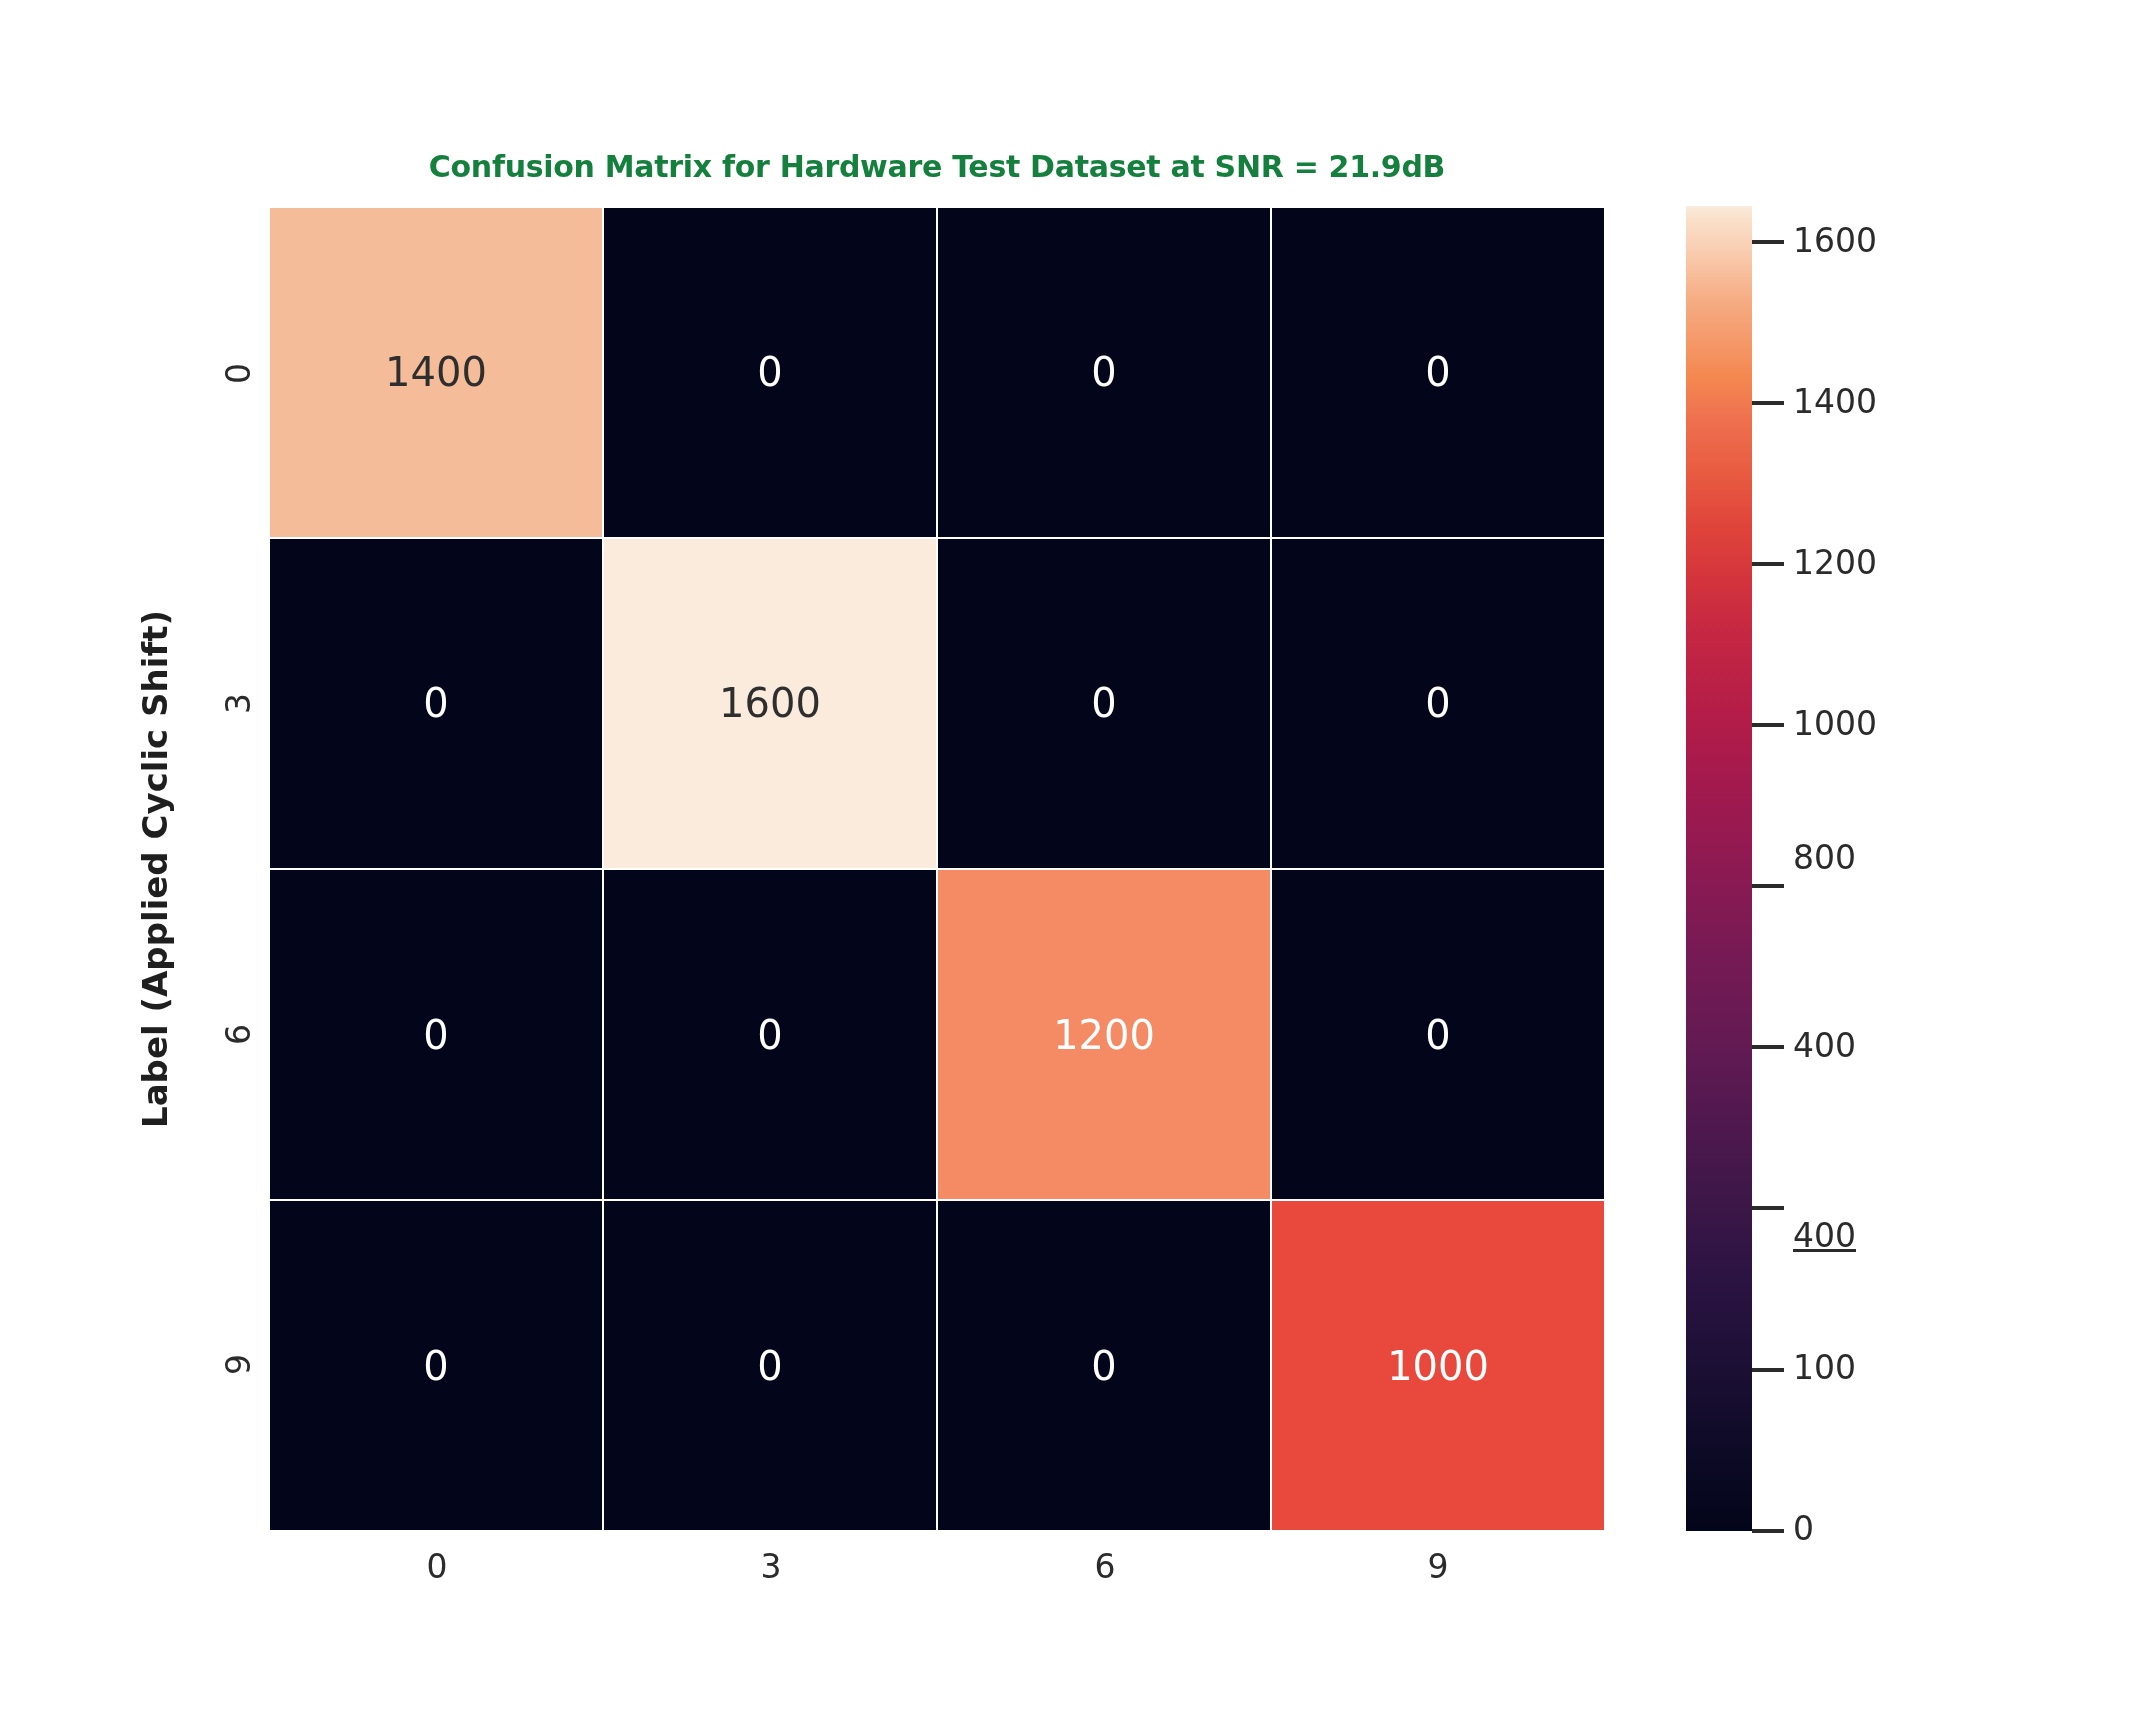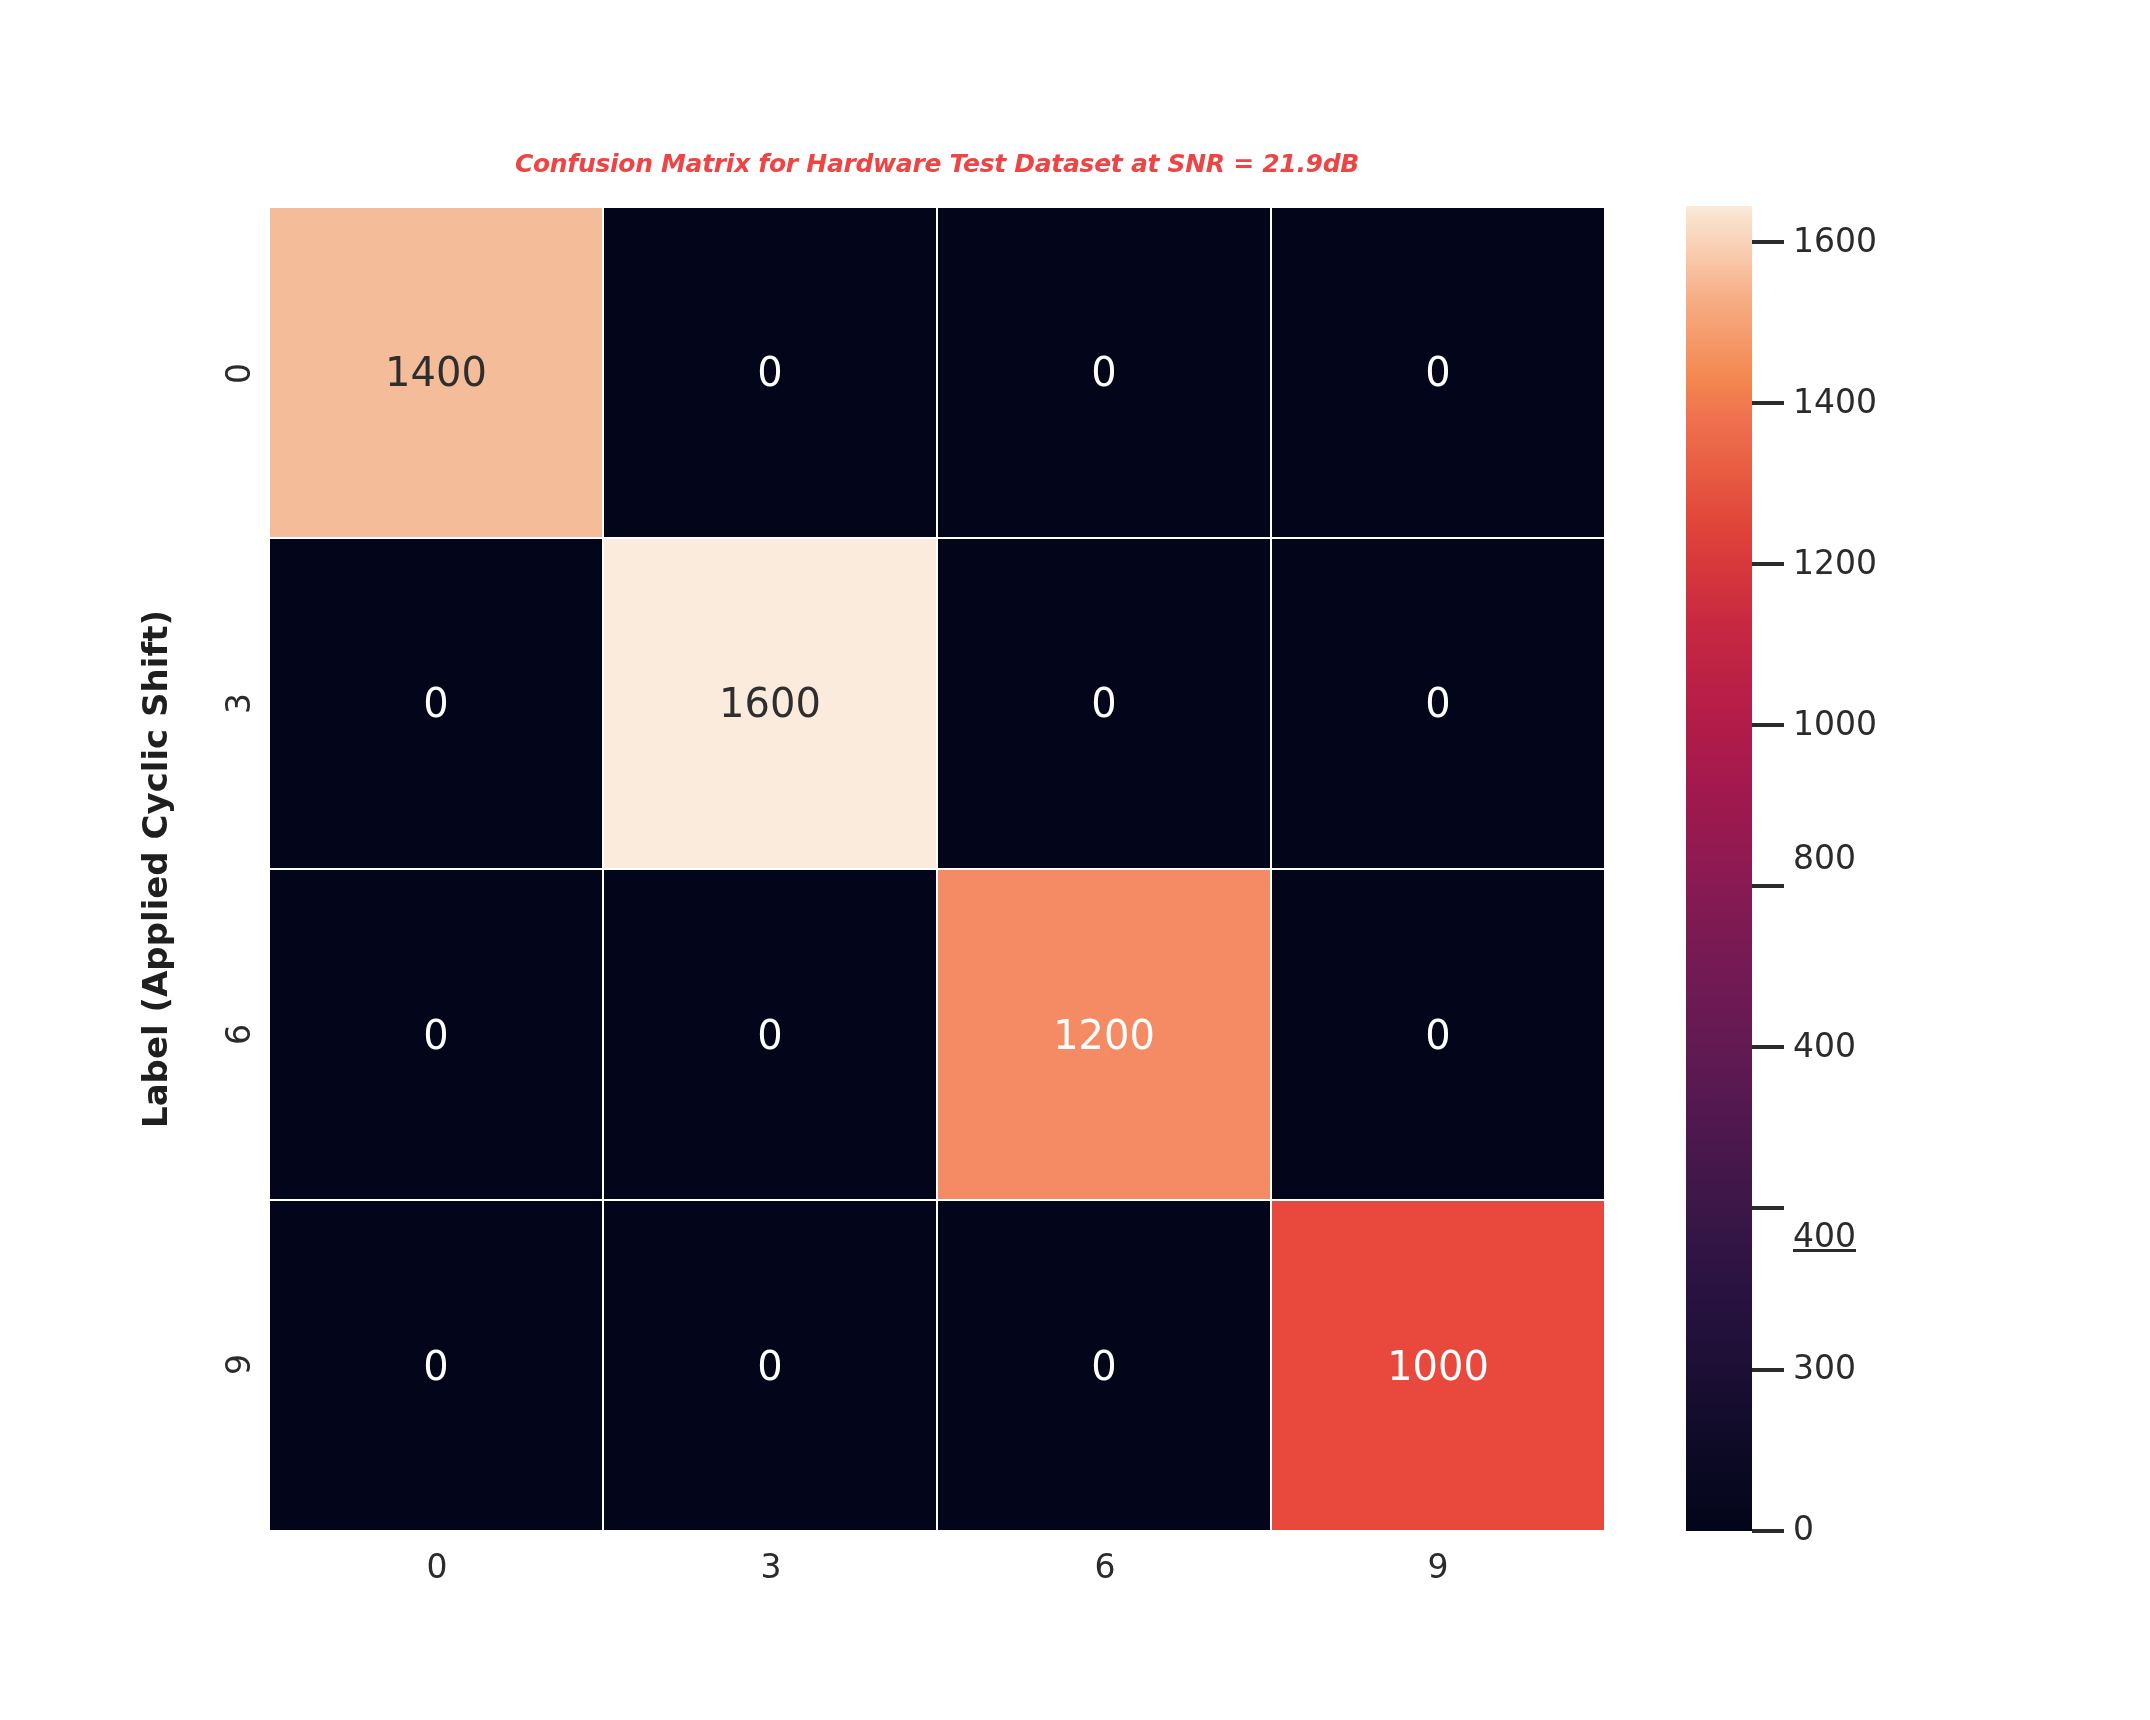--- a/index.html
+++ b/index.html
@@ -24,26 +24,25 @@
     background: #ffffff;
   }
 
   
   #chart-title {
     position: absolute;
     left: 270px;
     top: 149px;
     width: 1334px;
     text-align: center;
-    font-size: 25px;
+    font-size: 30px;
     font-weight: bold;
-    color: #ef4444;
+    color: #15803d;
     letter-spacing: -0.3px;
     white-space: nowrap;
-    font-style: italic;
   }
 
   
   #heatmap {
     position: absolute;
     left: 270px;
     top: 208px;
     width: 1334px;
     height: 1322px;
     display: grid;
@@ -261,19 +260,19 @@
       <div class="cb-label" style="top: 543px;">1200</div>
       <div class="cb-tick" style="top: 723px;"></div>
       <div class="cb-label" style="top: 704px;">1000</div>
       <div class="cb-tick" style="top: 884px;"></div>
       <div class="cb-label" style="top: 838px;">800</div>
       <div class="cb-tick" style="top: 1045px;"></div>
       <div class="cb-label" style="top: 1026px;">400</div>
       <div class="cb-tick" style="top: 1206px;"></div>
       <div class="cb-label" style="top: 1216px; text-decoration: underline;">400</div>
       <div class="cb-tick" style="top: 1368px;"></div>
-      <div class="cb-label" style="top: 1348px;">300</div>
+      <div class="cb-label" style="top: 1348px;">100</div>
       <div class="cb-tick" style="top: 1529px;"></div>
       <div class="cb-label" style="top: 1509px;">0</div>
     </div>
 
 </div>
 
 
 </body></html>

